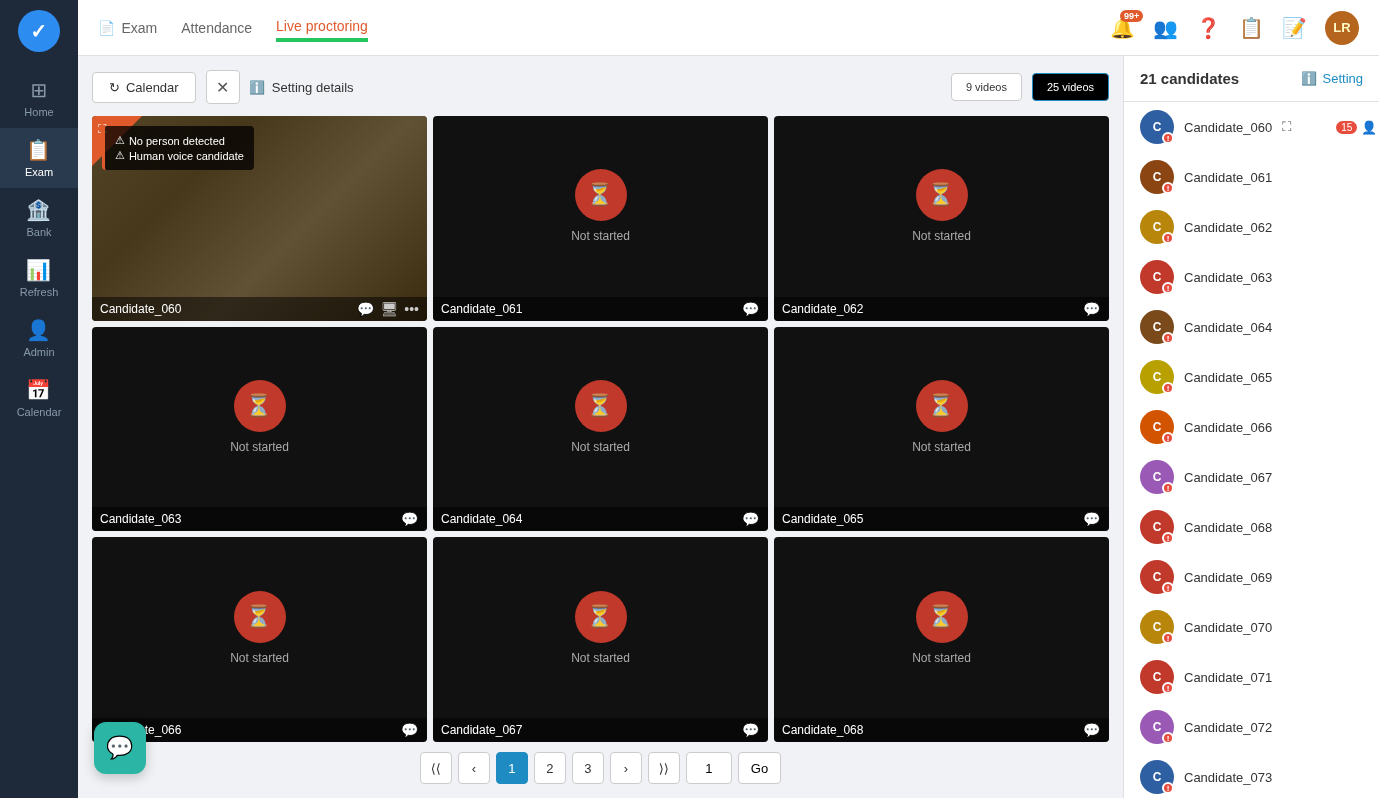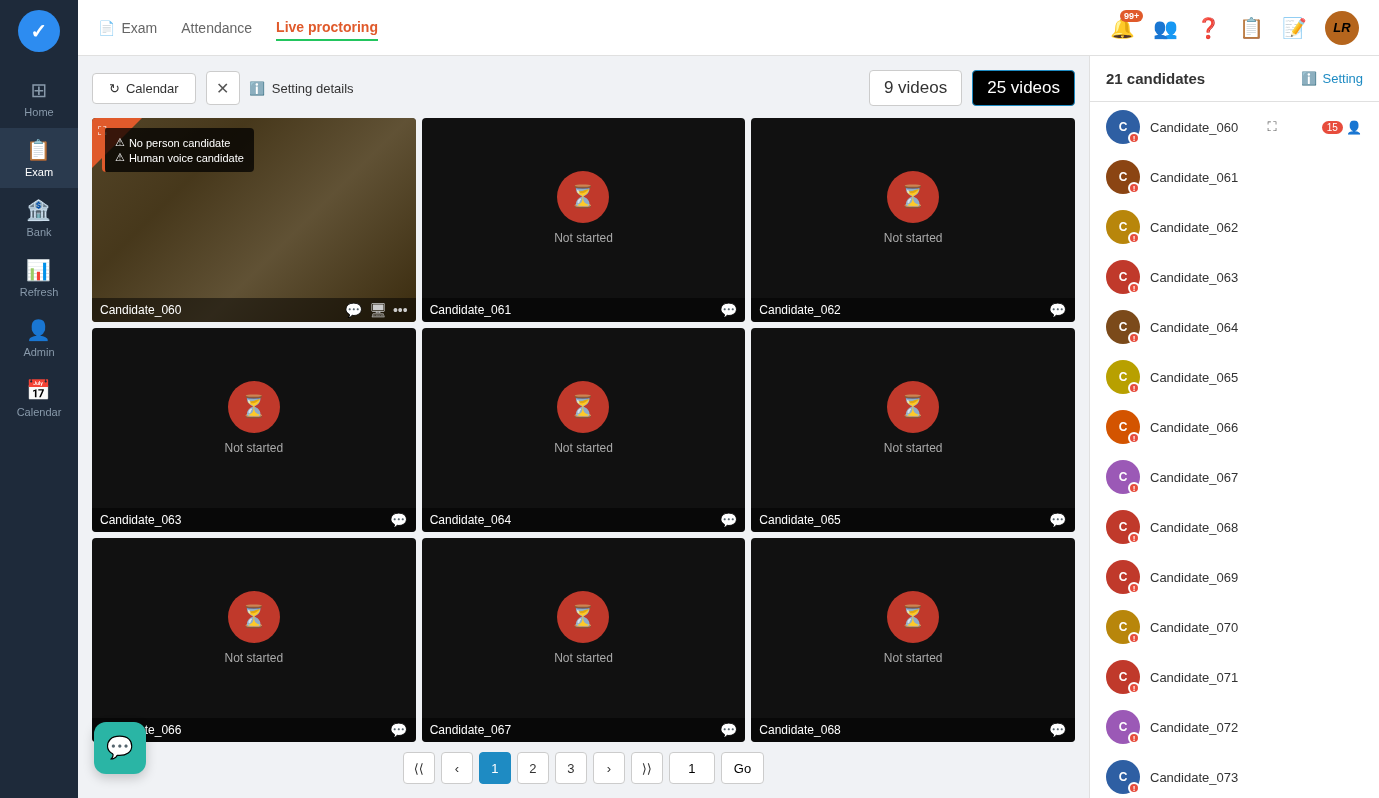--- a/index.html
+++ b/index.html
@@ -67,22 +67,22 @@
       font-size: 14px;
       color: #666;
       cursor: pointer;
       display: flex;
       align-items: center;
       gap: 6px;
       padding: 4px 0;
     }
     .topnav-tab.active {
       color: #e05a2b;
-      font-weight: 700;
-      border-bottom: 2px solid #22c55e;
+      font-weight: 400;
+      border-bottom: 4px solid #22c55e;
     }
     .topnav-right {
       margin-left: auto;
       display: flex;
       align-items: center;
       gap: 18px;
     }
     .nav-icon-btn {
       position: relative;
       cursor: pointer;
@@ -98,28 +98,27 @@
       font-size: 9px;
       padding: 1px 4px;
       border-radius: 10px;
       font-weight: bold;
     }
     .avatar-btn {
       width: 34px;
       height: 34px;
       border-radius: 50%;
       background: #b5651d;
-      color: #000000;
+      color: #fef9c3;
       display: flex;
       align-items: center;
       justify-content: center;
       font-weight: bold;
       font-size: 13px;
       cursor: pointer;
-      font-style: italic;
     }
 
     
     .content {
       flex: 1;
       display: flex;
       overflow: hidden;
     }
 
     
@@ -175,21 +174,21 @@
       margin-left: auto;
       display: flex;
       align-items: center;
       gap: 10px;
     }
     .video-count-btn {
       padding: 7px 14px;
       border: 1px solid #ccc;
       background: #fff;
       border-radius: 4px;
-      font-size: 17px;
+      font-size: 11px;
       cursor: pointer;
       color: #333;
     }
     .video-count-btn.active {
       background: #000000;
       color: white;
       border-color: #1e8bc3;
     }
     .search-box {
       display: flex;
@@ -341,21 +340,21 @@
       padding: 0 12px;
       border: 1px solid #ccc;
       background: #fff;
       border-radius: 4px;
       cursor: pointer;
       font-size: 13px;
     }
 
     
     .right-panel {
-      width: 290px;
+      width: 256px;
       background: #fff;
       border-left: 1px solid #e0e0e0;
       display: flex;
       flex-direction: column;
       overflow: hidden;
     }
     .right-panel-header {
       display: flex;
       align-items: center;
       justify-content: space-between;
@@ -550,21 +549,21 @@
 
       <div class="video-grid">
 
         <div class="video-cell video-cell-live">
           <div class="camera-bg"></div>
           <div class="red-corner"></div>
           <span class="corner-icon">⛶</span>
           <div class="alert-overlay">
             <div class="alert-row">
               <span>⚠</span>
-              <span>No person candidate</span>
+              <span>No person detected</span>
             </div>
             <div class="alert-row">
               <span>⚠</span>
               <span>Human voice candidate</span>
             </div>
           </div>
           <div class="video-footer" style="position:absolute;bottom:0;left:0;right:0;">
             <span class="candidate-name">Candidate_060</span>
             <div class="video-actions">
               <span>💬</span>

